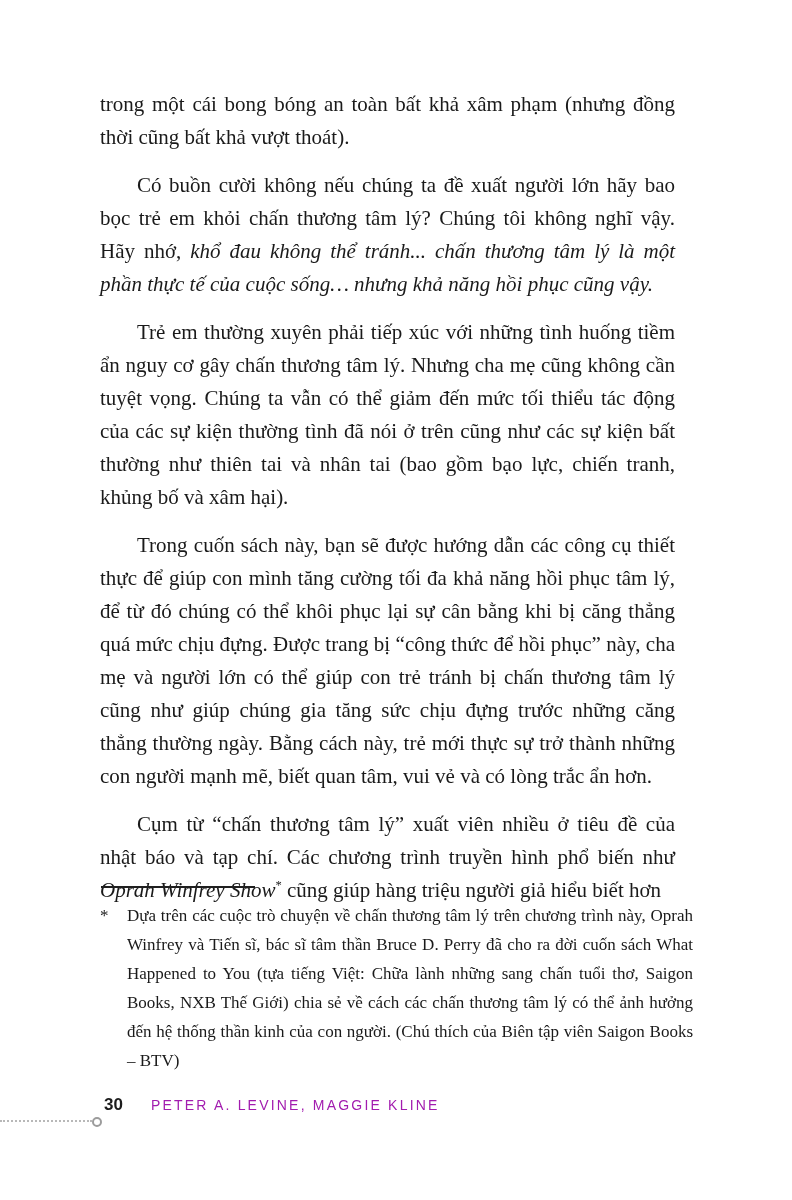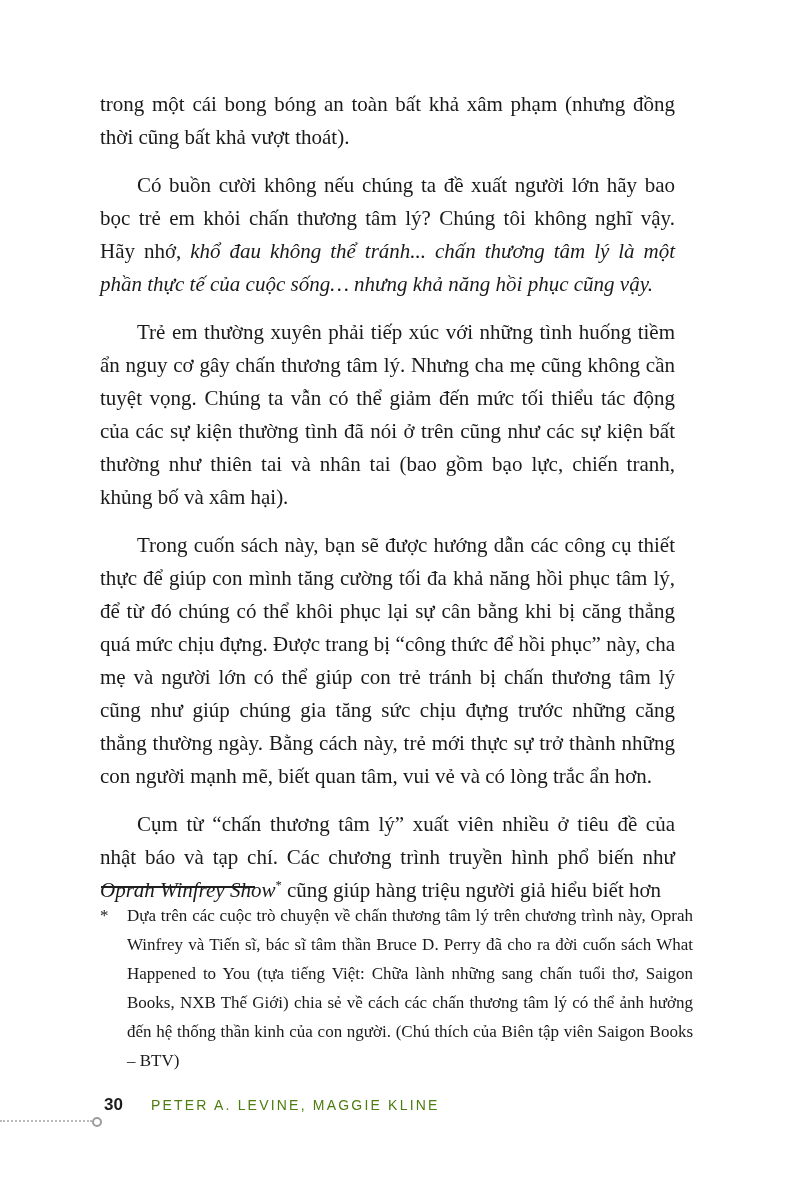--- a/index.html
+++ b/index.html
@@ -81,21 +81,21 @@
     margin-left: 20px;
   }
   .page-number {
     font-size: 17px;
     font-weight: bold;
     color: #1c1c1c;
   }
   .running-head {
     font-size: 14px;
     letter-spacing: 2.2px;
-    color: #4d7c0f;
+    color: #a21caf;
   }
   .footer-dots {
     position: absolute;
     left: 0;
     top: 1120px;
     width: 92px;
     height: 0;
     border-top: 2px dotted #b8b8b8;
   }
   .footer-circle {

